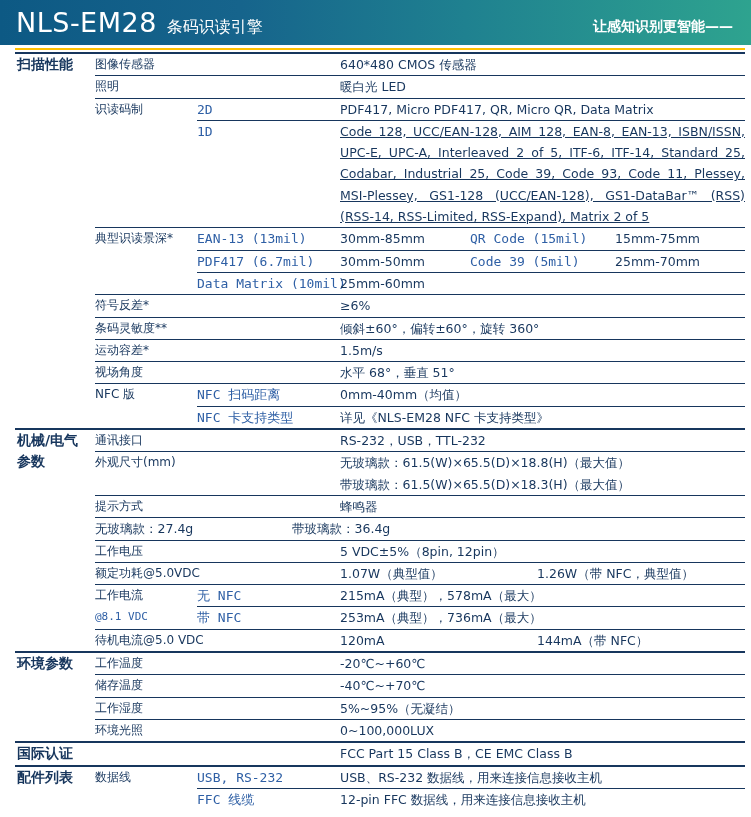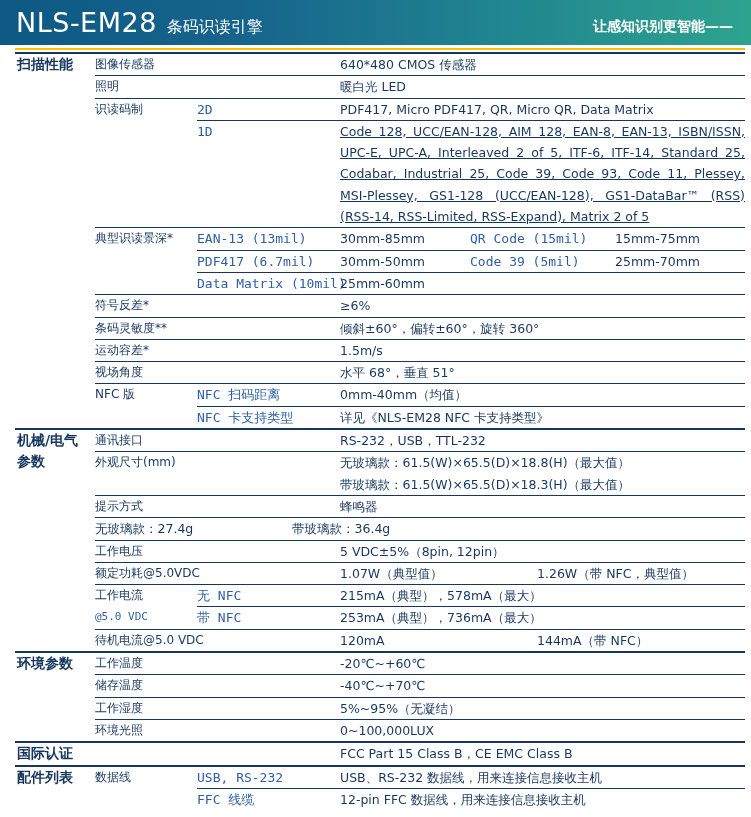--- a/index.html
+++ b/index.html
@@ -172,21 +172,21 @@
       <div class="group">
         <div class="label wide">额定功耗@5.0VDC</div>
         <div class="val split">
           <span class="v1">1.07W（典型值）</span>
           <span class="v2">1.26W（带 NFC，典型值）</span>
         </div>
       </div>
       <div class="group">
         <div class="label">
           <div>工作电流</div>
-          <div class="mono" style="color:var(--mono-blue);">@5.0 VDC</div>
+          <div class="mono" style="color:var(--mono-blue);">@8.1 VDC</div>
         </div>
         <div class="grows">
           <div class="subrow">
             <div class="sub">无 NFC</div>
             <div class="val">215mA（典型），578mA（最大）</div>
           </div>
           <div class="subrow">
             <div class="sub">带 NFC</div>
             <div class="val">253mA（典型），736mA（最大）</div>
           </div>

